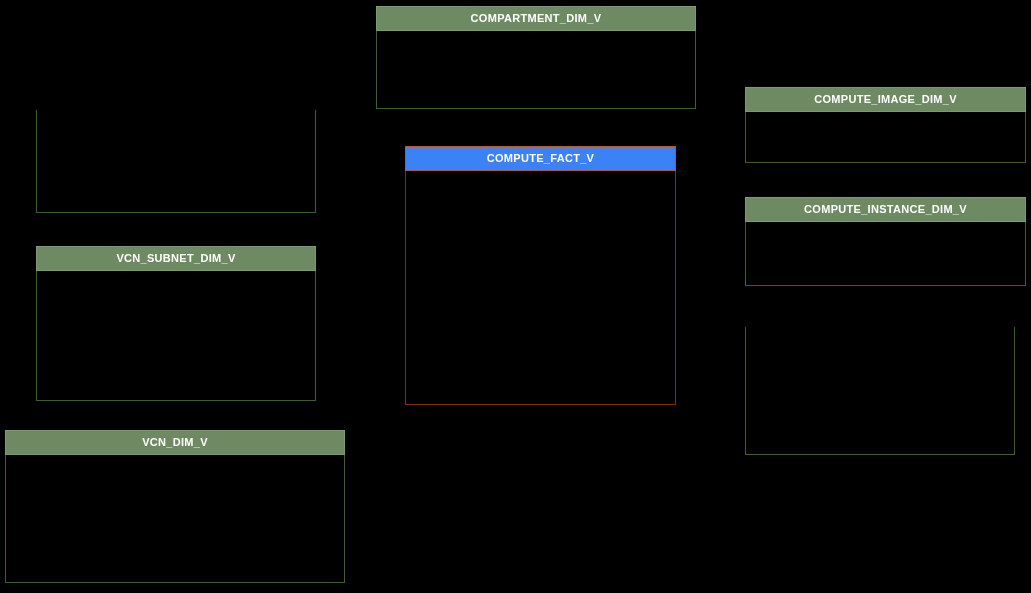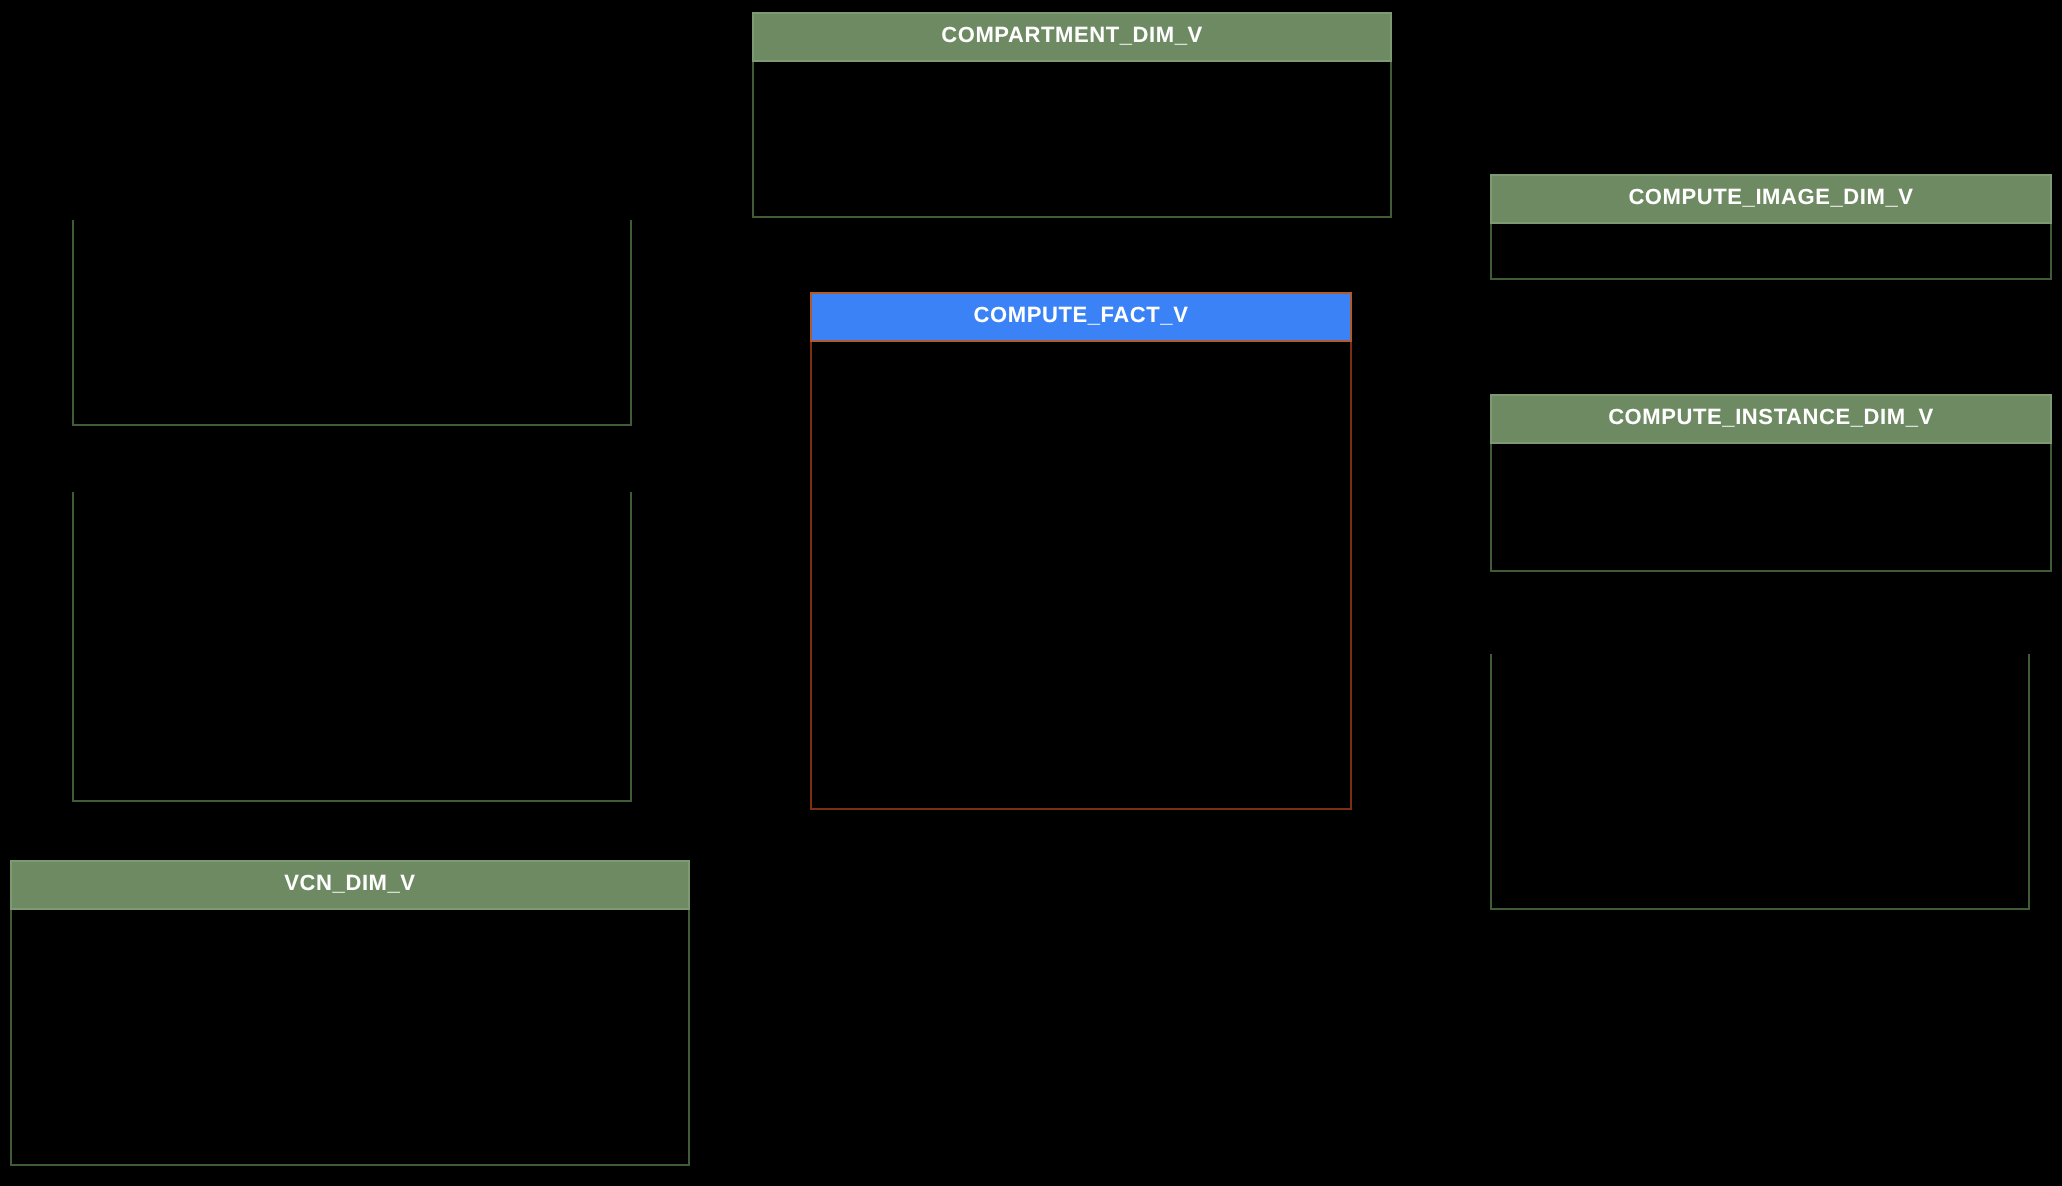--- a/index.html
+++ b/index.html
@@ -50,31 +50,32 @@
 
 <div id="canvas" style="background: rgb(0, 0, 0);">
     <div class="entity" style="left: 376px; top: 6px; width: 320px; height: 103px;">
       <div class="entity-header" style="background: rgb(110, 138, 99); border-color: rgb(125, 154, 114); color: rgb(255, 255, 255);">COMPARTMENT_DIM_V</div>
       <div class="entity-body" style="border-color: rgb(63, 92, 55);"></div>
     </div>
     <div class="entity" style="left: 36px; top: 110px; width: 280px; height: 103px;">
       <div class="entity-body" style="border-color: rgb(63, 92, 55);"></div>
     </div>
     <div class="entity" style="left: 36px; top: 246px; width: 280px; height: 155px;">
+      <div class="entity-header" style="background: rgb(110, 138, 99); border-color: rgb(125, 154, 114); color: rgb(255, 255, 255);">VCN_SUBNET_DIM_V</div>
       <div class="entity-body" style="border-color: rgb(63, 92, 55);"></div>
     </div>
     <div class="entity" style="left: 5px; top: 430px; width: 340px; height: 153px;">
       <div class="entity-header" style="background: rgb(110, 138, 99); border-color: rgb(125, 154, 114); color: rgb(255, 255, 255);">VCN_DIM_V</div>
       <div class="entity-body" style="border-color: rgb(63, 92, 55);"></div>
     </div>
     <div class="entity" style="left: 405px; top: 146px; width: 271px; height: 259px;">
       <div class="entity-header" style="background: #3b82f6; border-color: rgb(176, 90, 48); color: rgb(255, 255, 255);">COMPUTE_FACT_V</div>
       <div class="entity-body" style="border-color: rgb(126, 47, 18);"></div>
     </div>
-    <div class="entity" style="left: 745px; top: 87px; width: 281px; height: 53px; justify-content: center;">
+    <div class="entity" style="left: 745px; top: 87px; width: 281px; height: 76px; justify-content: center;">
       <div class="entity-header" style="background: rgb(110, 138, 99); border-color: rgb(125, 154, 114); color: rgb(255, 255, 255);">COMPUTE_IMAGE_DIM_V</div>
       <div class="entity-body" style="border-color: rgb(63, 92, 55);"></div>
     </div>
     <div class="entity" style="left: 745px; top: 197px; width: 281px; height: 89px;">
       <div class="entity-header" style="background: rgb(110, 138, 99); border-color: rgb(125, 154, 114); color: rgb(255, 255, 255);">COMPUTE_INSTANCE_DIM_V</div>
       <div class="entity-body" style="border-color: rgb(63, 92, 55);"></div>
     </div>
     <div class="entity" style="left: 745px; top: 327px; width: 270px; height: 128px;">
       <div class="entity-body" style="border-color: rgb(63, 92, 55);"></div>
     </div>

